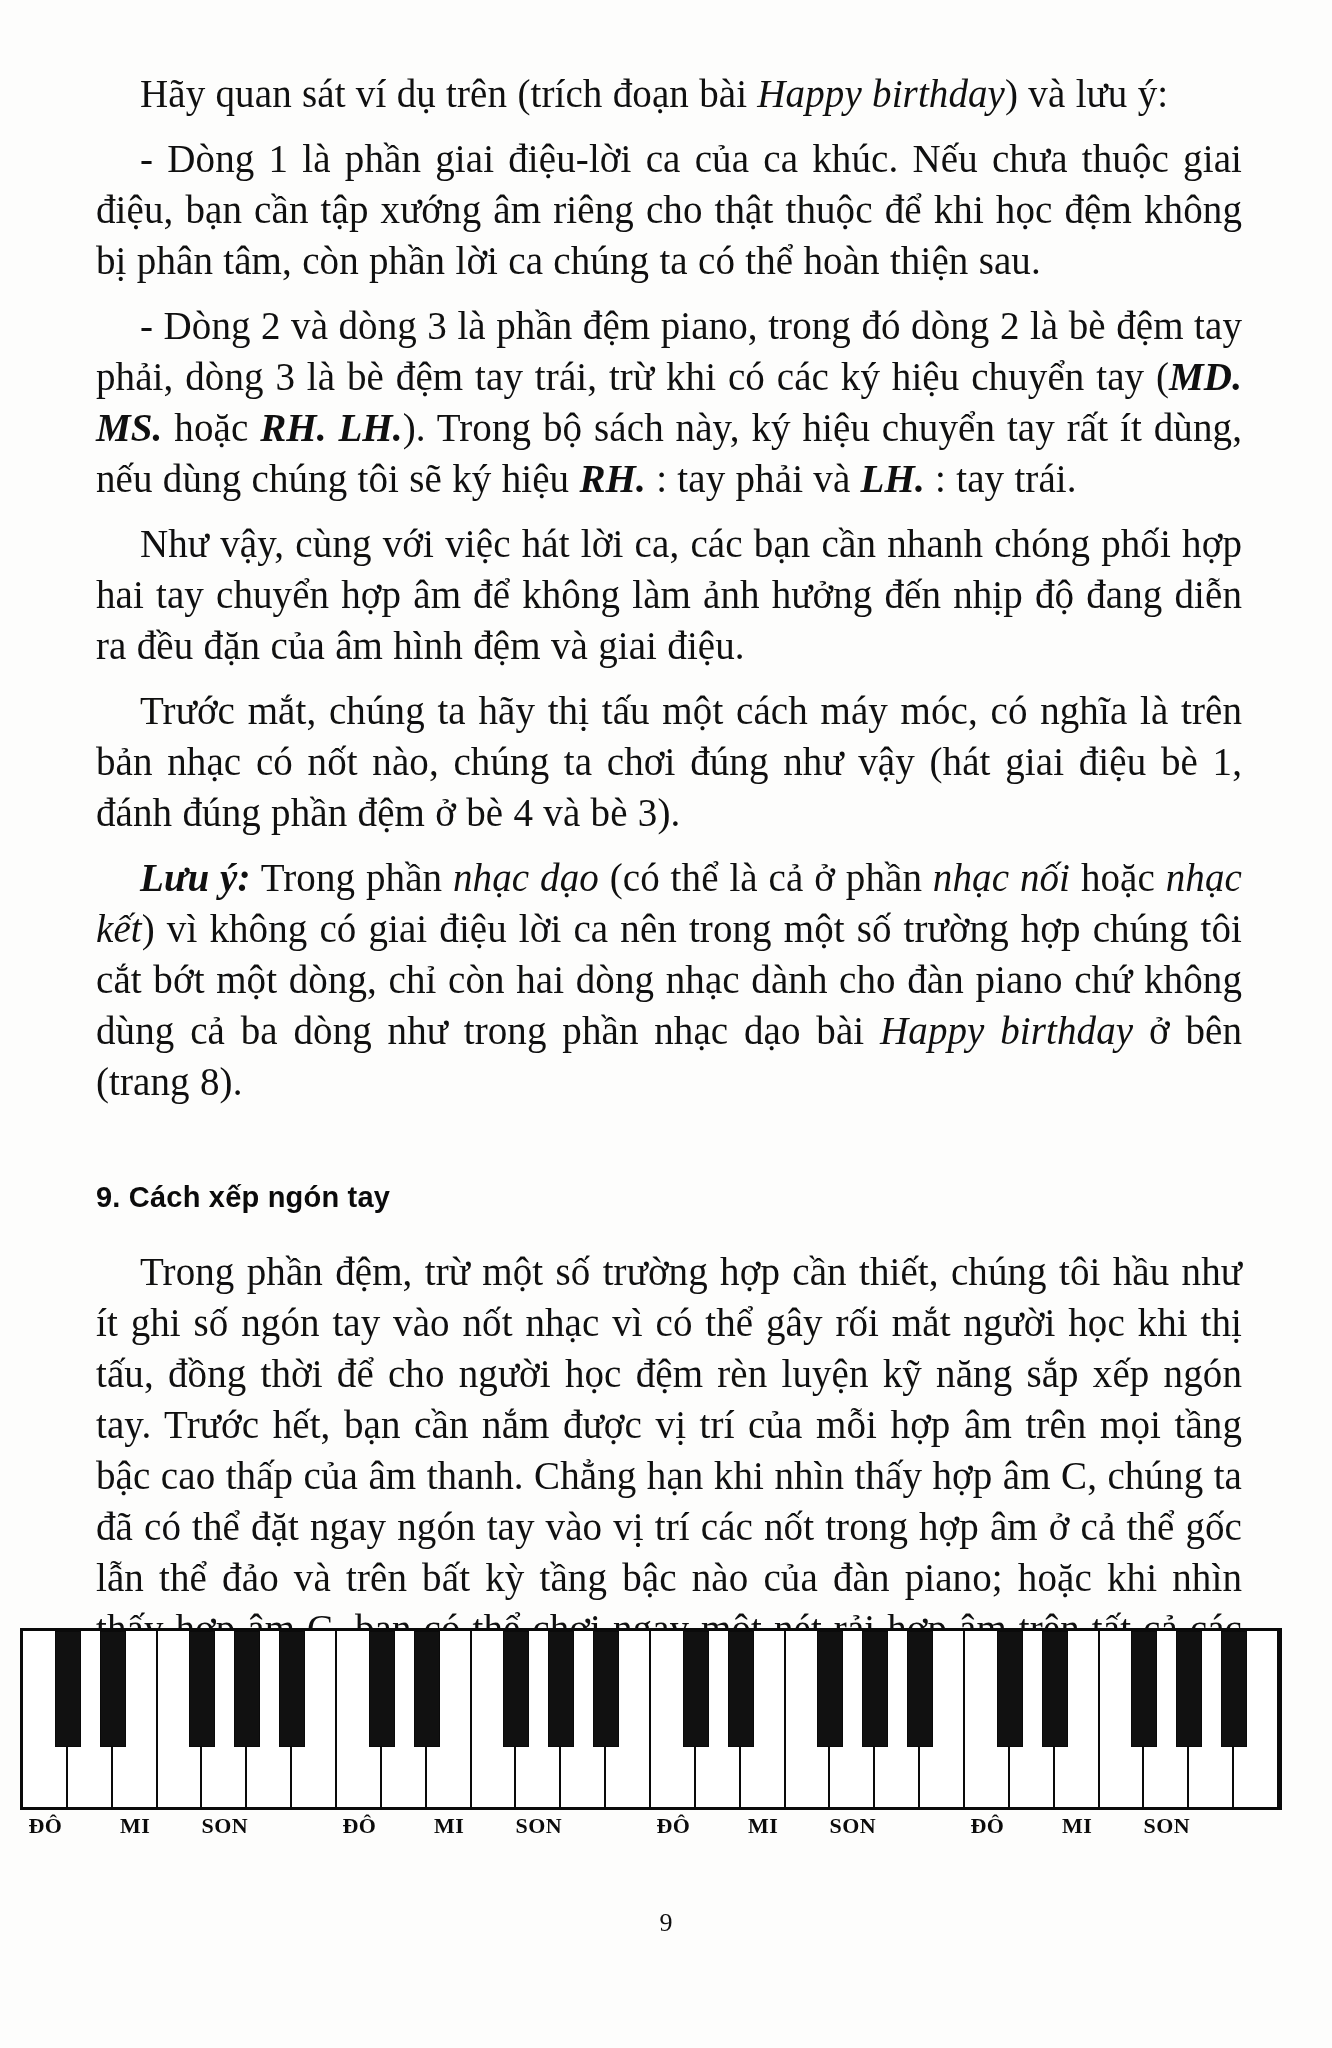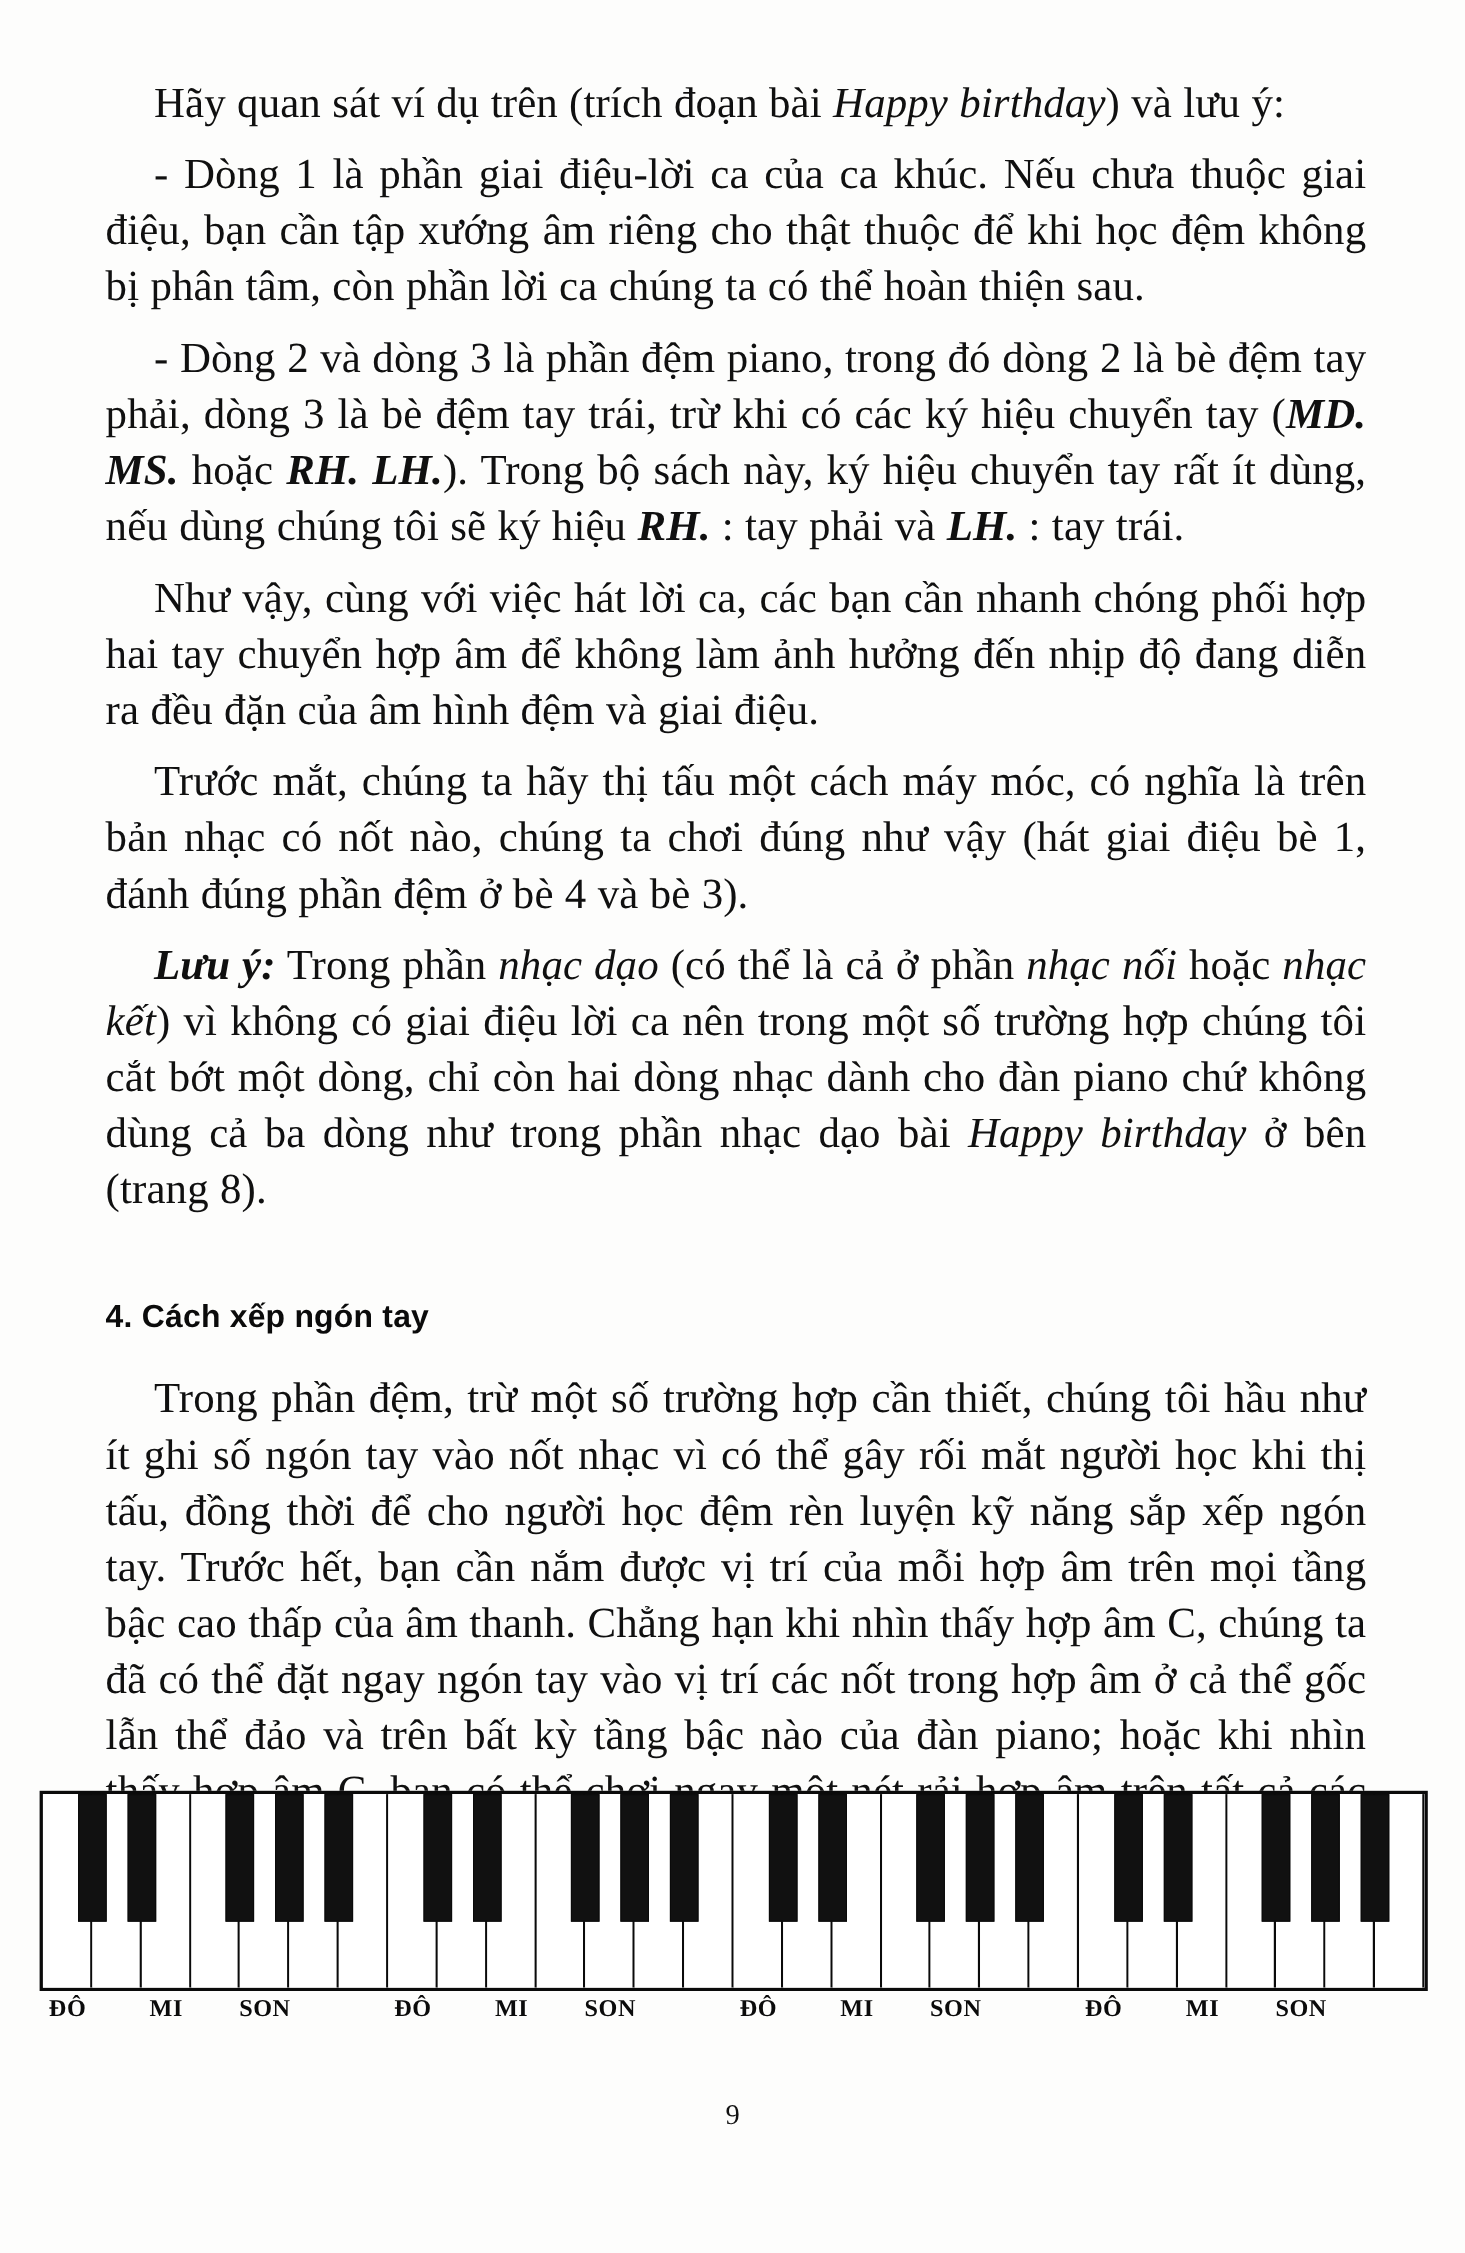--- a/index.html
+++ b/index.html
@@ -67,21 +67,21 @@
     margin-top: 74px;
   }
 
   .section-block p.para {
     margin-top: 32px;
   }
 
   
   .keyboard-wrap {
     position: absolute;
-    left: 36px;
+    left: 20px;
     top: 1628px;
     width: 1262px;
   }
 
   .keyboard {
     position: relative;
     width: 1262px;
     height: 182px;
     background: #ffffff;
     border: 3px solid #0a0a0a;
@@ -145,21 +145,21 @@
   <div class="content">
 
     <p class="para tight"><span>Hãy quan sát ví dụ trên (trích đoạn bài </span><span class="i">Happy birthday</span><span>) và lưu ý:</span></p>
     <p class="para tight"><span>- Dòng 1 là phần giai điệu-lời ca của ca khúc. Nếu chưa thuộc giai điệu, bạn cần tập xướng âm riêng cho thật thuộc để khi học đệm không bị phân tâm, còn phần lời ca chúng ta có thể hoàn thiện sau.</span></p>
     <p class="para tight"><span>- Dòng 2 và dòng 3 là phần đệm piano, trong đó dòng 2 là bè đệm tay phải, dòng 3 là bè đệm tay trái, trừ khi có các ký hiệu chuyển tay (</span><span class="bi">MD. MS.</span><span> hoặc </span><span class="bi">RH. LH.</span><span>). Trong bộ sách này, ký hiệu chuyển tay rất ít dùng, nếu dùng chúng tôi sẽ ký hiệu </span><span class="bi">RH.</span><span> : tay phải và </span><span class="bi">LH.</span><span> : tay trái.</span></p>
     <p class="para tight"><span>Như vậy, cùng với việc hát lời ca, các bạn cần nhanh chóng phối hợp hai tay chuyển hợp âm để không làm ảnh hưởng đến nhịp độ đang diễn ra đều đặn của âm hình đệm và giai điệu.</span></p>
     <p class="para tight"><span>Trước mắt, chúng ta hãy thị tấu một cách máy móc, có nghĩa là trên bản nhạc có nốt nào, chúng ta chơi đúng như vậy (hát giai điệu bè 1, đánh đúng phần đệm ở bè 4 và bè 3).</span></p>
     <p class="para tight"><span class="bi">Lưu ý:</span><span> Trong phần </span><span class="i">nhạc dạo</span><span> (có thể là cả ở phần </span><span class="i">nhạc nối</span><span> hoặc </span><span class="i">nhạc kết</span><span>) vì không có giai điệu lời ca nên trong một số trường hợp chúng tôi cắt bớt một dòng, chỉ còn hai dòng nhạc dành cho đàn piano chứ không dùng cả ba dòng như trong phần nhạc dạo bài </span><span class="i">Happy birthday</span><span> ở bên (trang 8).</span></p>
 
     <div class="section-block">
-      <h2 class="section-title">4. Cách xếp ngón tay</h2>
+      <h2 class="section-title">9. Cách xếp ngón tay</h2>
       <p class="para"><span>Trong phần đệm, trừ một số trường hợp cần thiết, chúng tôi hầu như ít ghi số ngón tay vào nốt nhạc vì có thể gây rối mắt người học khi thị tấu, đồng thời để cho người học đệm rèn luyện kỹ năng sắp xếp ngón tay. Trước hết, bạn cần nắm được vị trí của mỗi hợp âm trên mọi tầng bậc cao thấp của âm thanh. Chẳng hạn khi nhìn thấy hợp âm C, chúng ta đã có thể đặt ngay ngón tay vào vị trí các nốt trong hợp âm ở cả thể gốc lẫn thể đảo và trên bất kỳ tầng bậc nào của đàn piano; hoặc khi nhìn thấy hợp âm C, bạn có thể chơi ngay một nét rải hợp âm trên tất cả các âm của hợp âm.</span></p>
     </div>
 
   </div>
 
   <div class="keyboard-wrap">
     <div class="keyboard" id="keyboard">
         <div class="white-key" style="left: 0px; width: 44.8571px;"></div>
         <div class="white-key" style="left: 44.8571px; width: 44.8571px;"></div>
         <div class="white-key" style="left: 89.7143px; width: 44.8571px;"></div>

